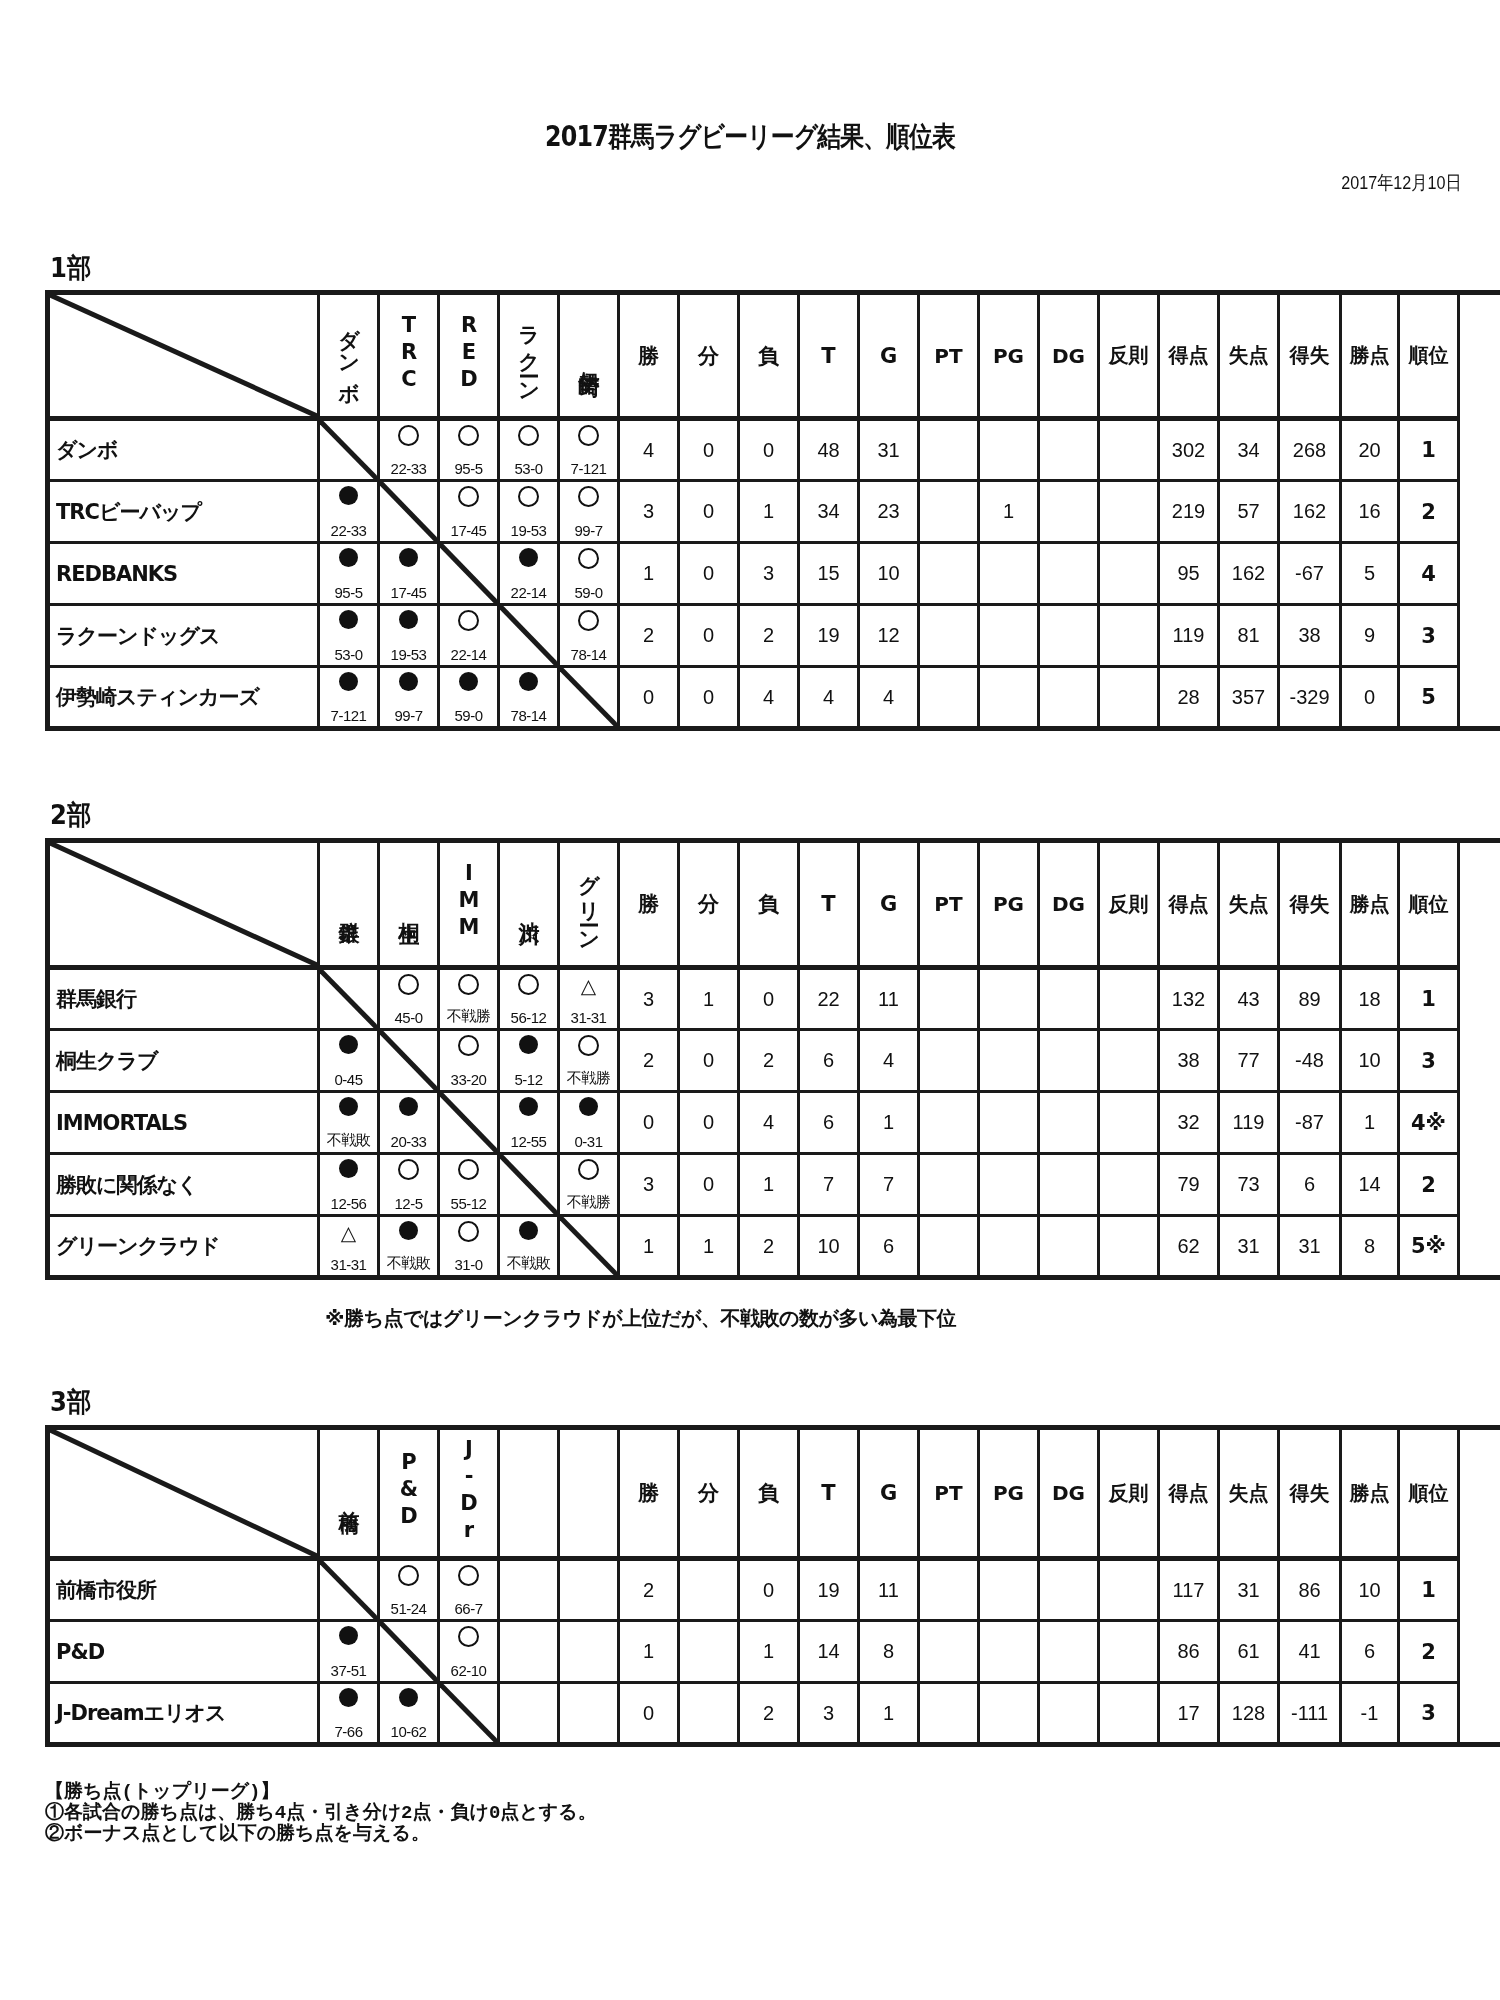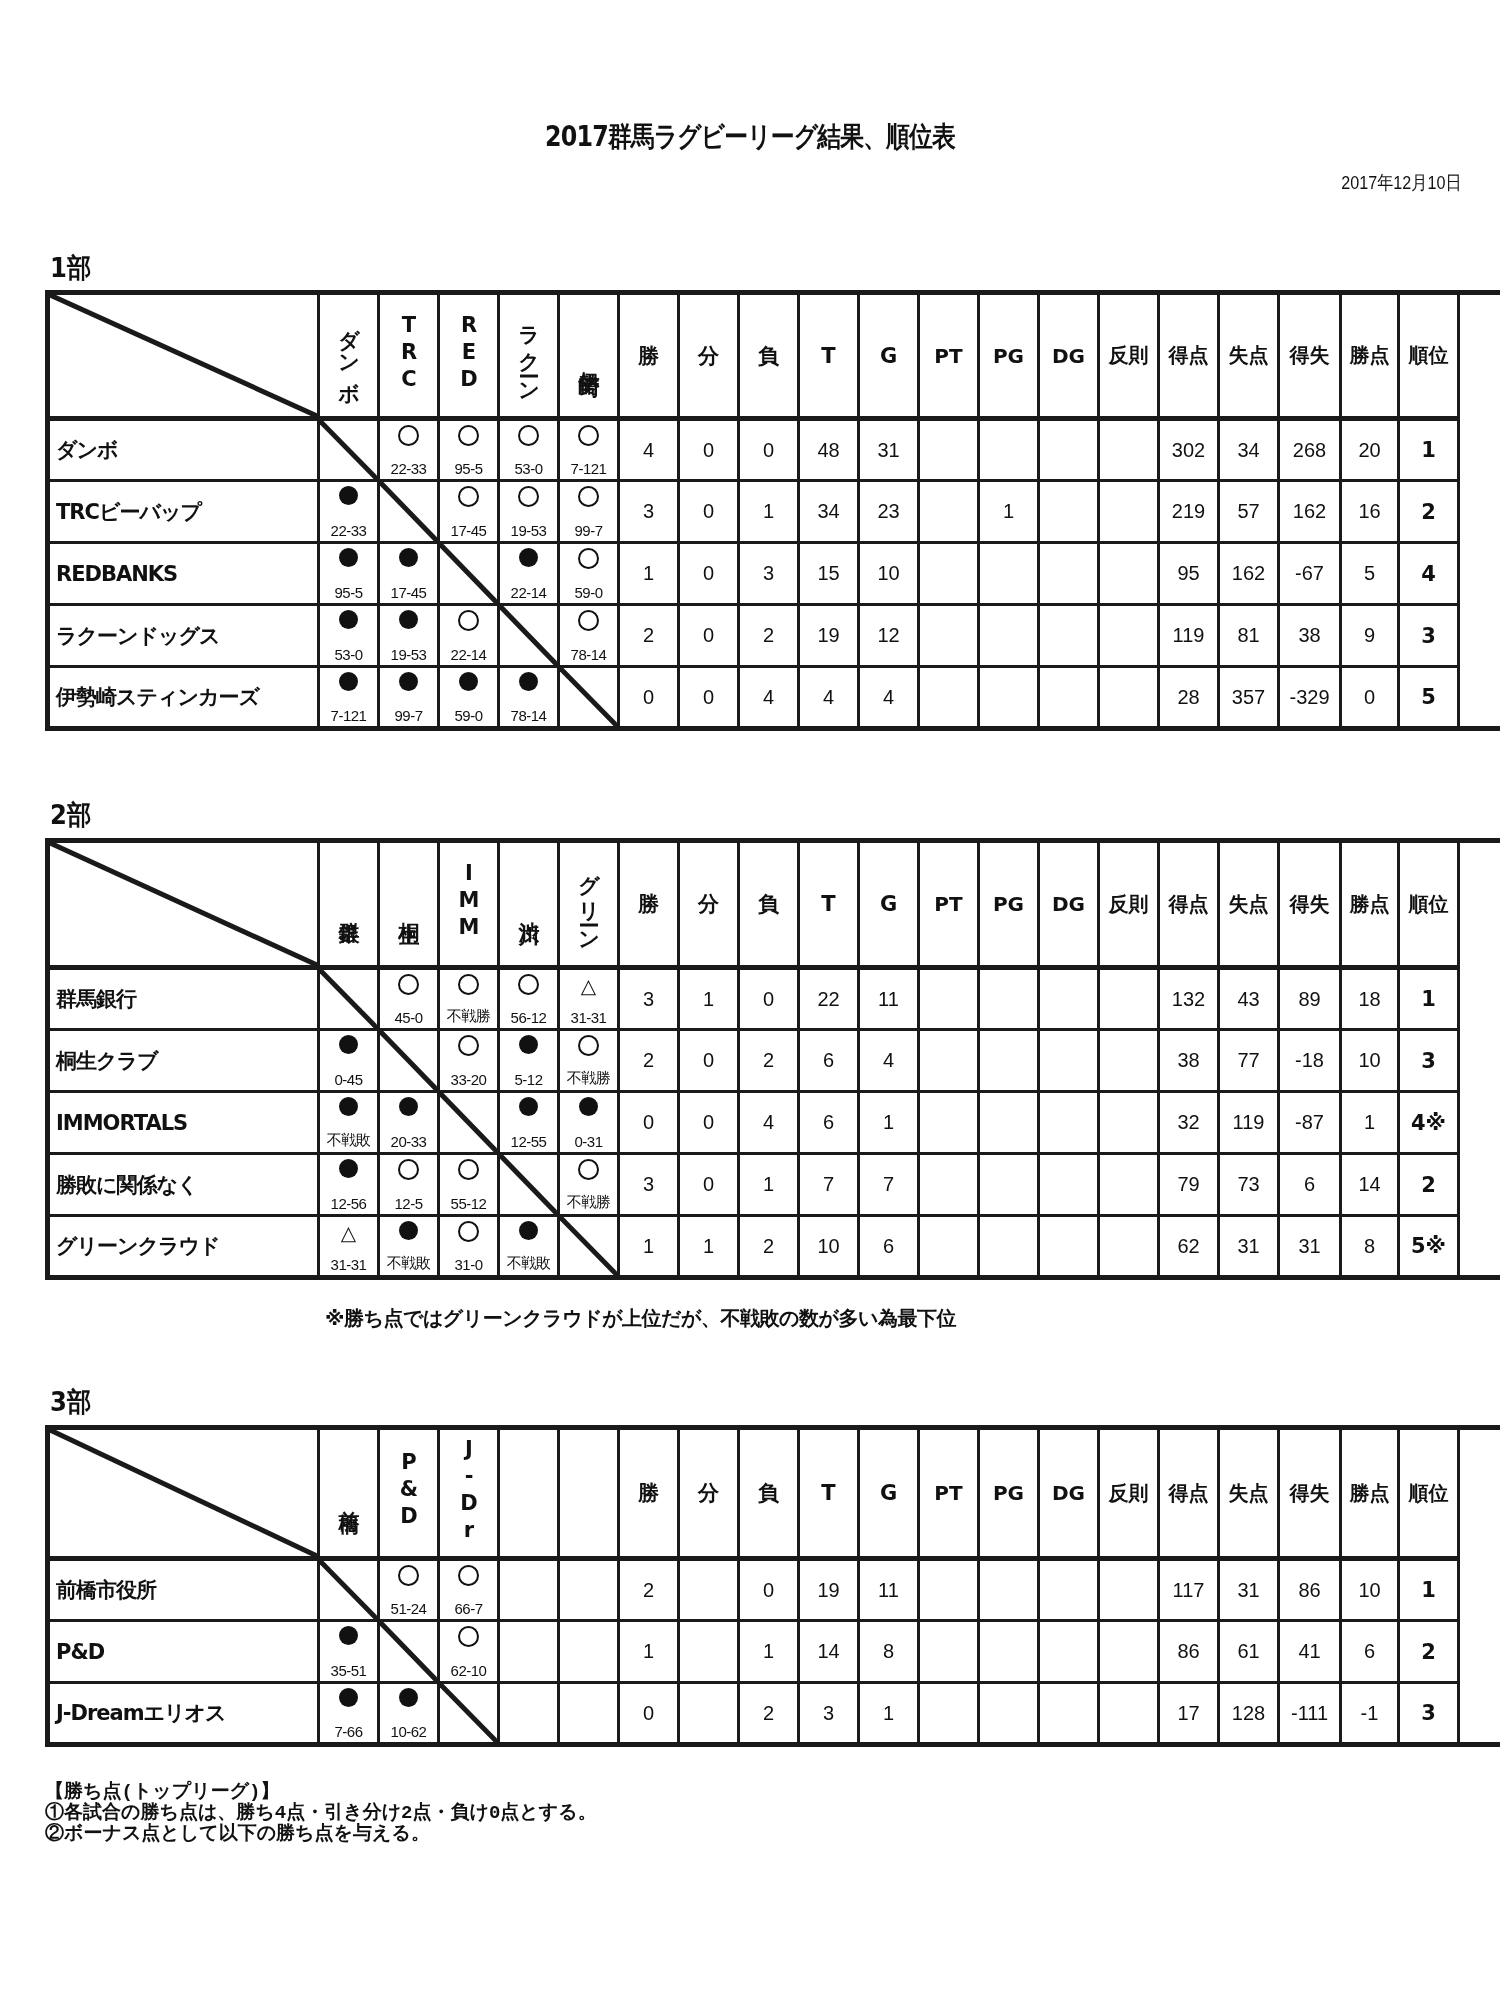--- a/index.html
+++ b/index.html
@@ -411,21 +411,21 @@
         <td class="num">0</td>
         <td class="num">2</td>
         <td class="num">6</td>
         <td class="num">4</td>
         <td class="num"></td>
         <td class="num"></td>
         <td class="num"></td>
         <td class="num"></td>
         <td class="num">38</td>
         <td class="num">77</td>
-        <td class="num">-18</td>
+        <td class="num">-48</td>
         <td class="num">10</td>
         <td class="rank">3</td>
       </tr>
       <tr style="height:62px">
         <td class="team-name">IMMORTALS</td>
         <td class="match">
           <span class="mark loss"></span>
           <span class="score">不戦敗</span>
         </td>
         <td class="match">
@@ -623,21 +623,21 @@
         <td class="num">117</td>
         <td class="num">31</td>
         <td class="num">86</td>
         <td class="num">10</td>
         <td class="rank">1</td>
       </tr>
       <tr style="height:62px">
         <td class="team-name">P&amp;D</td>
         <td class="match">
           <span class="mark loss"></span>
-          <span class="score">35-51</span>
+          <span class="score">37-51</span>
         </td>
         <td class="selfcell">
           <svg viewBox="0 0 100 100" preserveAspectRatio="none">
             <line x1="0" y1="0" x2="100" y2="100" stroke="#1a1a1a" stroke-width="5" vector-effect="non-scaling-stroke"></line>
           </svg>
         </td>
         <td class="match">
           <span class="mark win"></span>
           <span class="score">62-10</span>
         </td>

